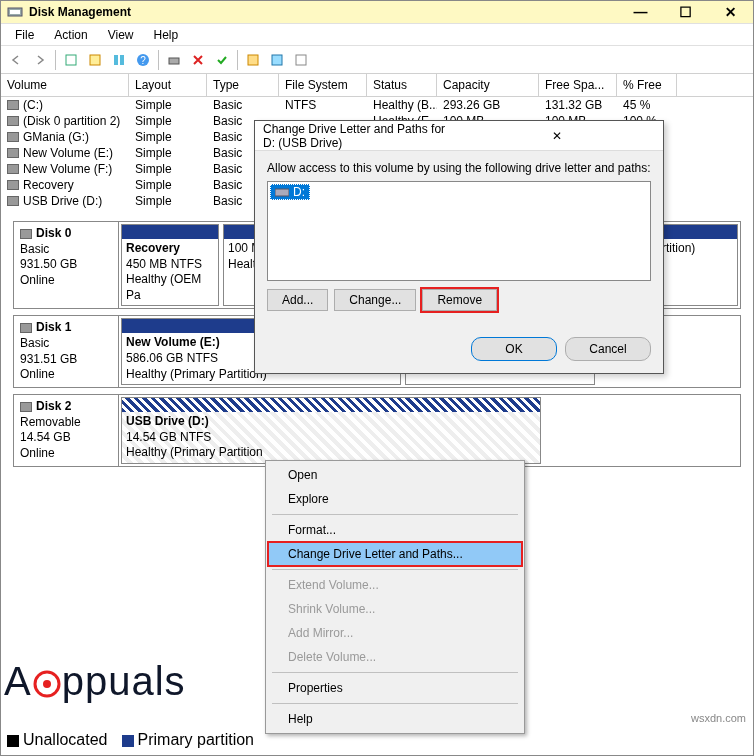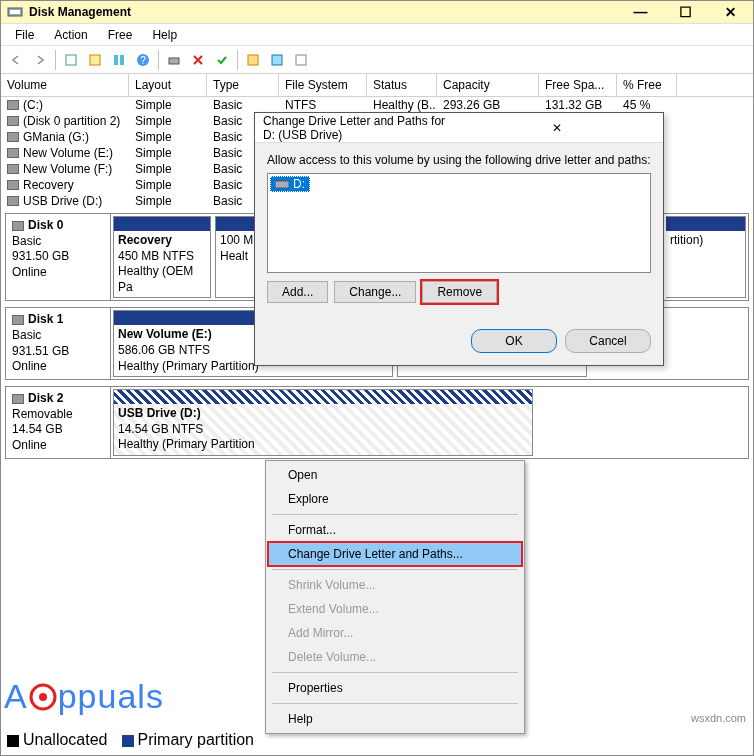--- a/index.html
+++ b/index.html
@@ -14,71 +14,71 @@
 .menubar span { padding: 20px 10px; font-size: 12px; }
 .toolbar { height: 28px; display: flex; align-items: center; padding: 0 4px; border-bottom: 1px solid #d0d0d0; gap: 2px; }
 .toolbar .btn { width: 22px; height: 22px; display: flex; align-items: center; justify-content: center; border: 1px solid transparent; }
 .toolbar .sep { width: 1px; height: 20px; background: #c0c0c0; margin: 0 2px; }
 .table-header { display: flex; background: #fff; border-bottom: 1px solid #d0d0d0; }
 .th { padding: 4px 6px; border-right: 1px solid #d0d0d0; font-size: 12px; white-space: nowrap; overflow: hidden; }
 .volume-list { }
 .row { display: flex; border-bottom: 0px solid #eee; }
 .td { padding: 1px 6px; font-size: 12px; white-space: nowrap; overflow: hidden; display: flex; align-items: center; gap: 4px; }
 .disk-icon { width: 12px; height: 10px; background: #999; display: inline-block; border: 1px solid #666; }
-.disk-panel { margin: 4px; }
+.disk-panel { margin: 12px; }
 .disk-row { display: flex; margin-bottom: 6px; border: 1px solid #888; }
 .disk-info { width: 105px; padding: 4px 6px; border-right: 1px solid #888; }
 .disk-info .name { font-weight: bold; font-size: 12px; display: flex; align-items: center; gap: 4px; }
 .disk-info div { font-size: 12px; line-height: 1.3; }
 .partition { border: 1px solid #888; margin: 2px; position: relative; flex-shrink: 0; }
 .partition .bar { height: 14px; background: #1e3c8c; }
 .partition .hatch { height: 14px; background: repeating-linear-gradient(45deg, #1e3c8c, #1e3c8c 3px, #fff 3px, #fff 6px); }
 .partition .pinfo { padding: 2px 4px; font-size: 12px; line-height: 1.3; }
 .partition.hatched { background: repeating-linear-gradient(45deg, #fff, #fff 4px, #eee 4px, #eee 8px); }
 .legend { position: absolute; bottom: 6px; left: 6px; display: flex; gap: 14px; font-size: 16px; align-items: center; }
 .legend .sw { width: 12px; height: 12px; display: inline-block; margin-right: 4px; vertical-align: middle; }
-.dialog { position: absolute; left: 254px; top: 112px; width: 410px; border: 1px solid #555; background: #f0f0f0; box-shadow: 3px 3px 6px rgba(0,0,0,0.2); z-index: 10; }
+.dialog { position: absolute; left: 254px; top: 120px; width: 410px; border: 1px solid #555; background: #f0f0f0; box-shadow: 3px 3px 6px rgba(0,0,0,0.2); z-index: 10; }
 .dialog .dtitle { height: 30px; display: flex; align-items: center; padding: 0 8px; background: #fff; border-bottom: 1px solid #ddd; }
 .dialog .dtitle span { flex: 1; font-size: 12px; }
 .dialog .dclose { width: 30px; text-align: center; font-size: 14px; }
 .dialog .dbody { padding: 10px 12px; font-size: 12px; }
 .dialog .pathbox { background: #fff; border: 1px solid #888; height: 100px; margin-top: 6px; padding: 2px; }
 .pathbox .entry { background: #0078d7; color: #fff; display: inline-flex; align-items: center; gap: 4px; padding: 0 4px; border: 1px dotted #fff; font-size: 12px; }
 .dialog .btnrow { display: flex; gap: 6px; margin-top: 8px; }
 .dialog button { padding: 3px 14px; font-size: 12px; background: #e1e1e1; border: 1px solid #adadad; }
 .dialog .btnrow2 { display: flex; gap: 8px; justify-content: flex-end; margin-top: 16px; padding: 0 12px 12px; }
 .dialog .btnrow2 button { width: 86px; padding: 4px; border-radius: 10px; }
 .red-box { outline: 2px solid #e62020; }
 .context-menu { position: absolute; left: 265px; top: 460px; width: 260px; background: #f0f0f0; border: 1px solid #999; box-shadow: 2px 2px 4px rgba(0,0,0,0.3); z-index: 20; padding: 2px; }
 .context-menu .mi { padding: 5px 20px; font-size: 12px; }
 .context-menu .mi.disabled { color: #9a9a9a; }
 .context-menu .mi.hl { background: #91c9f7; outline: 2px solid #e62020; outline-offset: -1px; }
 .context-menu .msep { height: 1px; background: #c0c0c0; margin: 3px 4px; }
 .watermark { position: absolute; right: 8px; bottom: 32px; font-size: 11px; color: #888; z-index: 1; }
-.brand { position: absolute; left: 4px; bottom: 40px; font-size: 34px; font-weight: 300; color: #3b82f6; letter-spacing: 1px; z-index: 1; }
+.brand { position: absolute; left: 4px; bottom: 52px; font-size: 40px; font-weight: 300; color: #0f172a; letter-spacing: 1px; z-index: 1; }
 .col-vol{width:128px}.col-lay{width:78px}.col-typ{width:72px}.col-fs{width:88px}.col-st{width:70px}.col-cap{width:102px}.col-fr{width:78px}.col-pf{width:60px}
 </style>
 </head>
 <body>
 
 <div class="window main-window">
   <div class="titlebar">
     <svg class="icon" viewBox="0 0 16 16">
         <rect x="1" y="4" width="14" height="8" fill="#9aa" stroke="#556"></rect>
         <rect x="3" y="6" width="10" height="4" fill="#fff"></rect>
       </svg>
     <span class="title">Disk Management</span>
     <div class="winbtn">—</div>
     <div class="winbtn">☐</div>
     <div class="winbtn">✕</div>
   </div>
   <div class="menubar">
     <span>File</span>
     <span>Action</span>
-    <span>Free</span>
+    <span>View</span>
     <span>Help</span>
   </div>
   <div class="toolbar">
     <div class="btn">
         <svg width="14" height="14">
           <path d="M9 3 L4 7 L9 11" fill="none" stroke="#888" stroke-width="1.5"></path>
         </svg>
       </div>
     <div class="btn">
         <svg width="14" height="14">
@@ -315,22 +315,22 @@
   </div>
 </div>
 
 <div class="context-menu" id="context-menu">
     <div class="mi">Open</div>
     <div class="mi">Explore</div>
     <div class="msep"></div>
     <div class="mi">Format...</div>
     <div class="mi hl">Change Drive Letter and Paths...</div>
     <div class="msep"></div>
+    <div class="mi disabled">Extend Volume...</div>
     <div class="mi disabled">Shrink Volume...</div>
-    <div class="mi disabled">Extend Volume...</div>
     <div class="mi disabled">Add Mirror...</div>
     <div class="mi disabled">Delete Volume...</div>
     <div class="msep"></div>
     <div class="mi">Properties</div>
     <div class="msep"></div>
     <div class="mi">Help</div>
   </div>
 
 <div class="brand"><span>A</span><svg width="30" height="30" style="vertical-align:-4px">
       <circle cx="15" cy="15" r="12" fill="none" stroke="#e62020" stroke-width="3"></circle>

